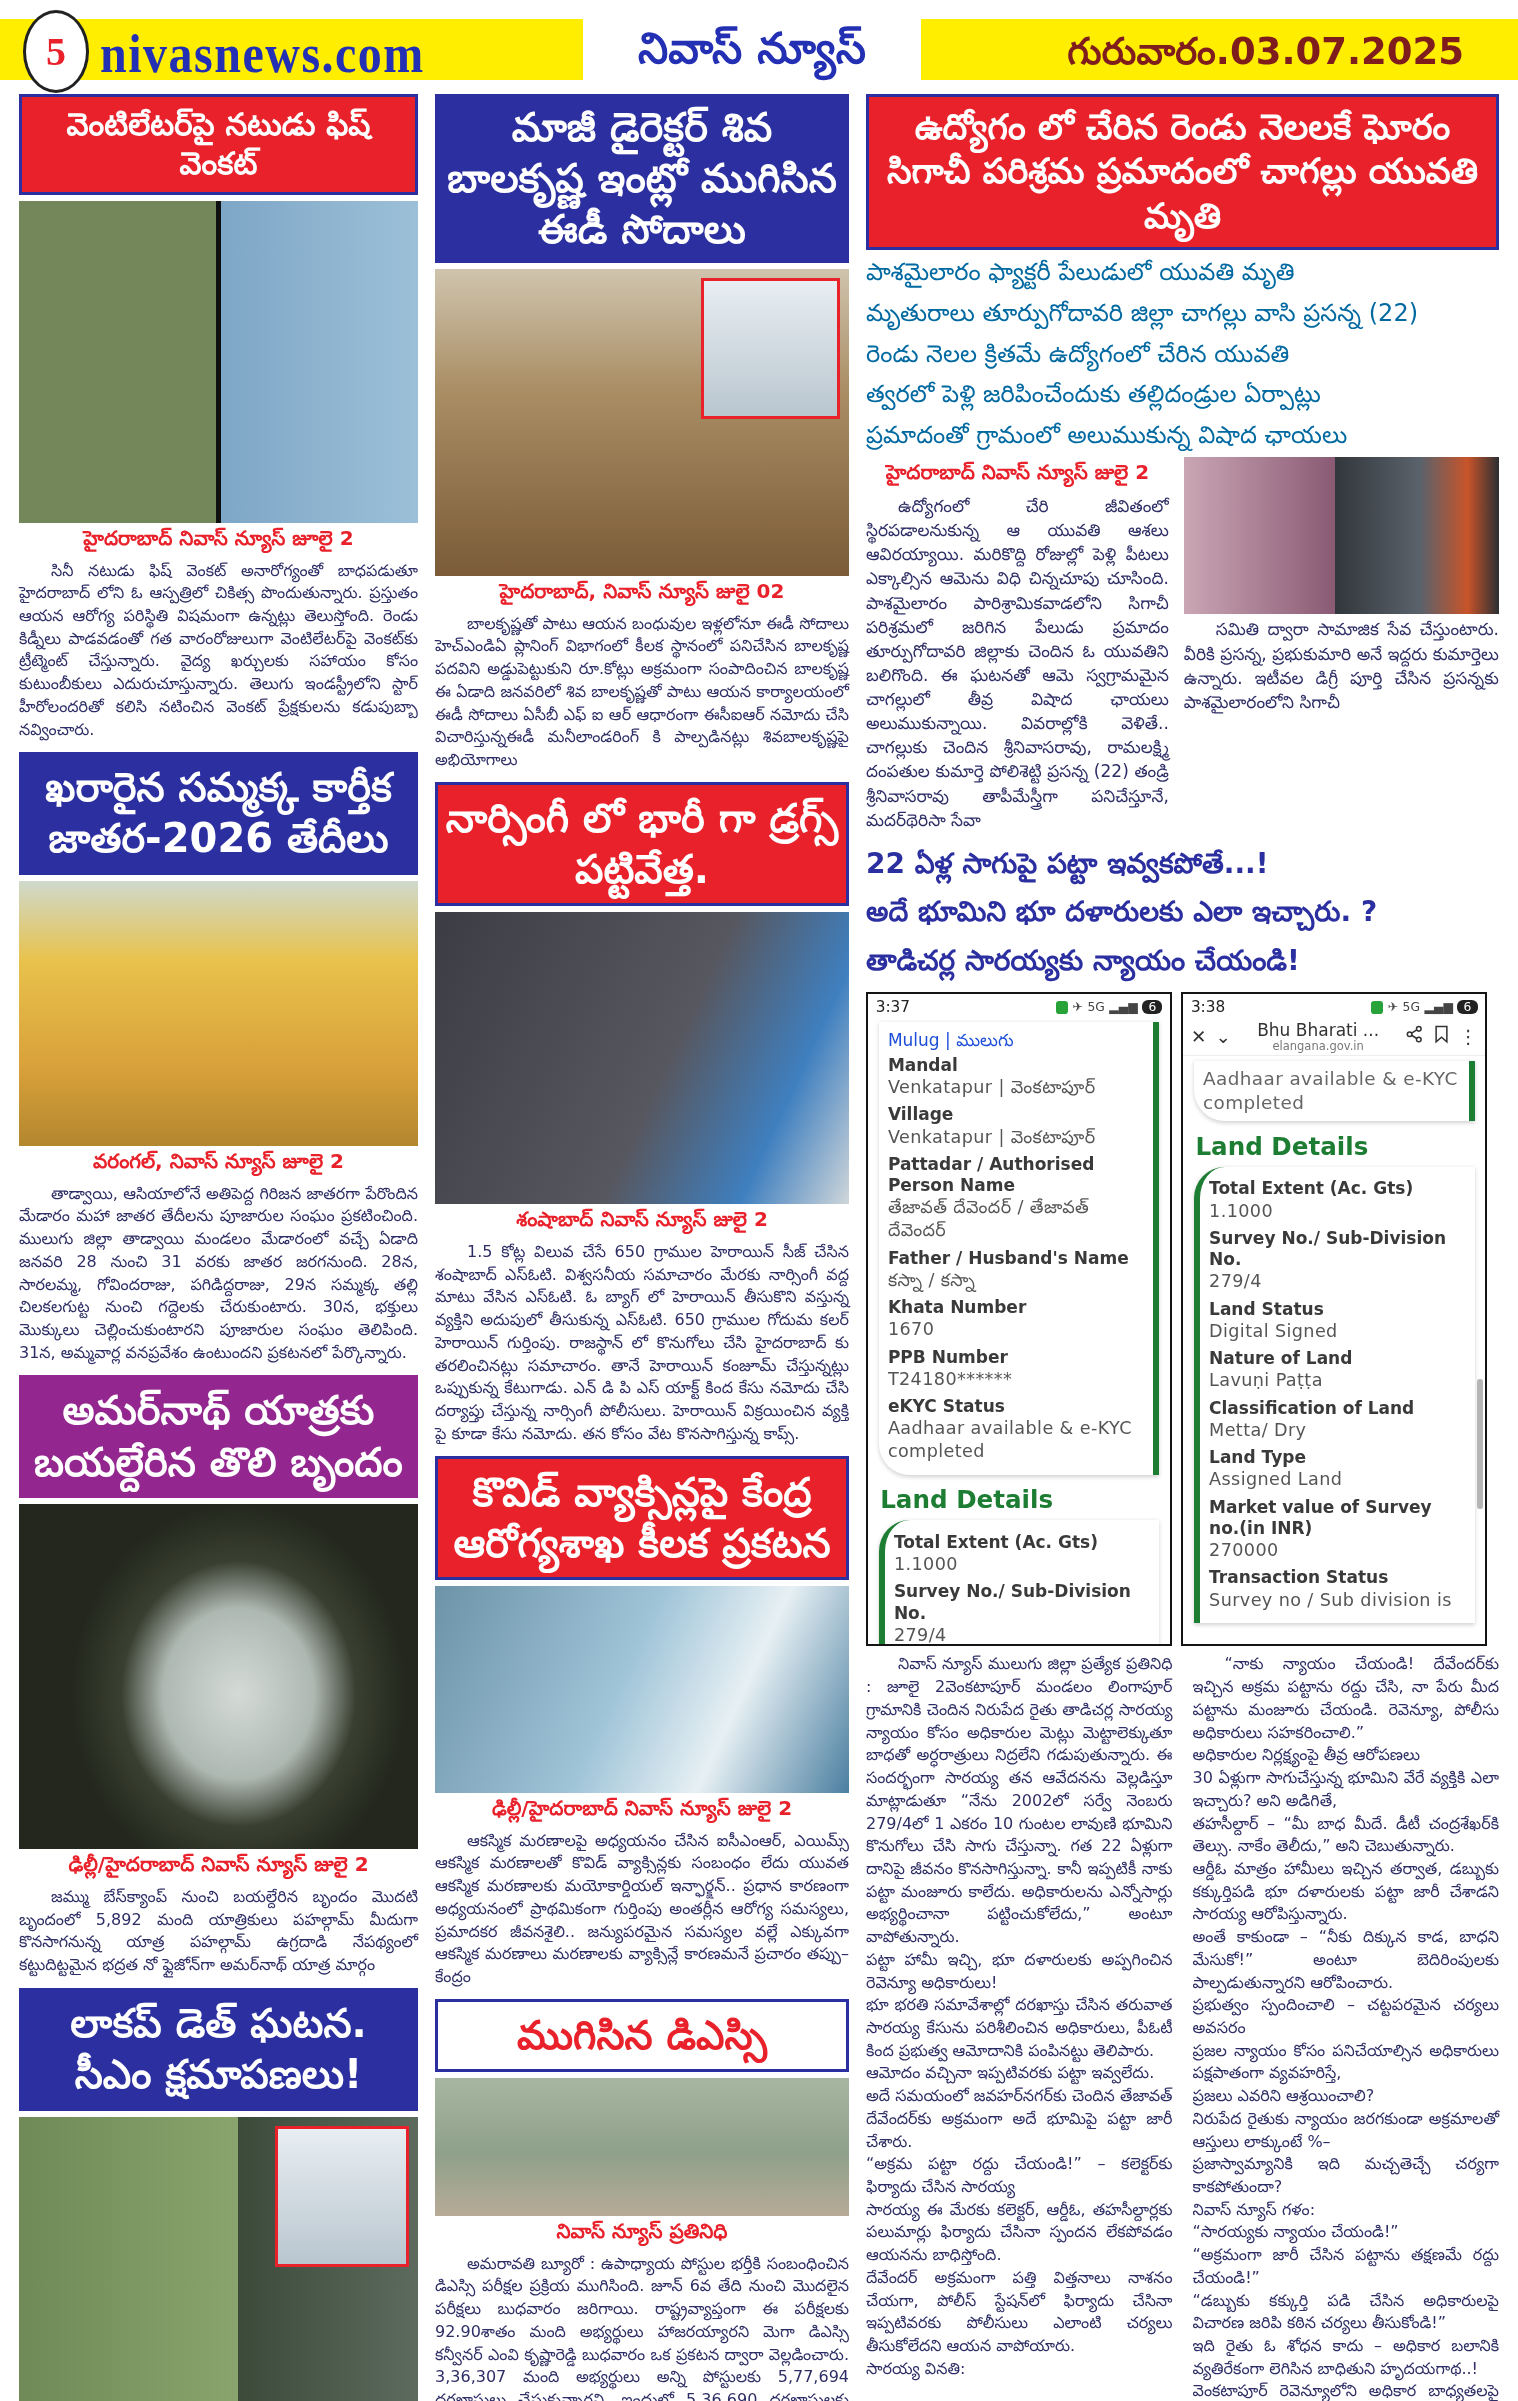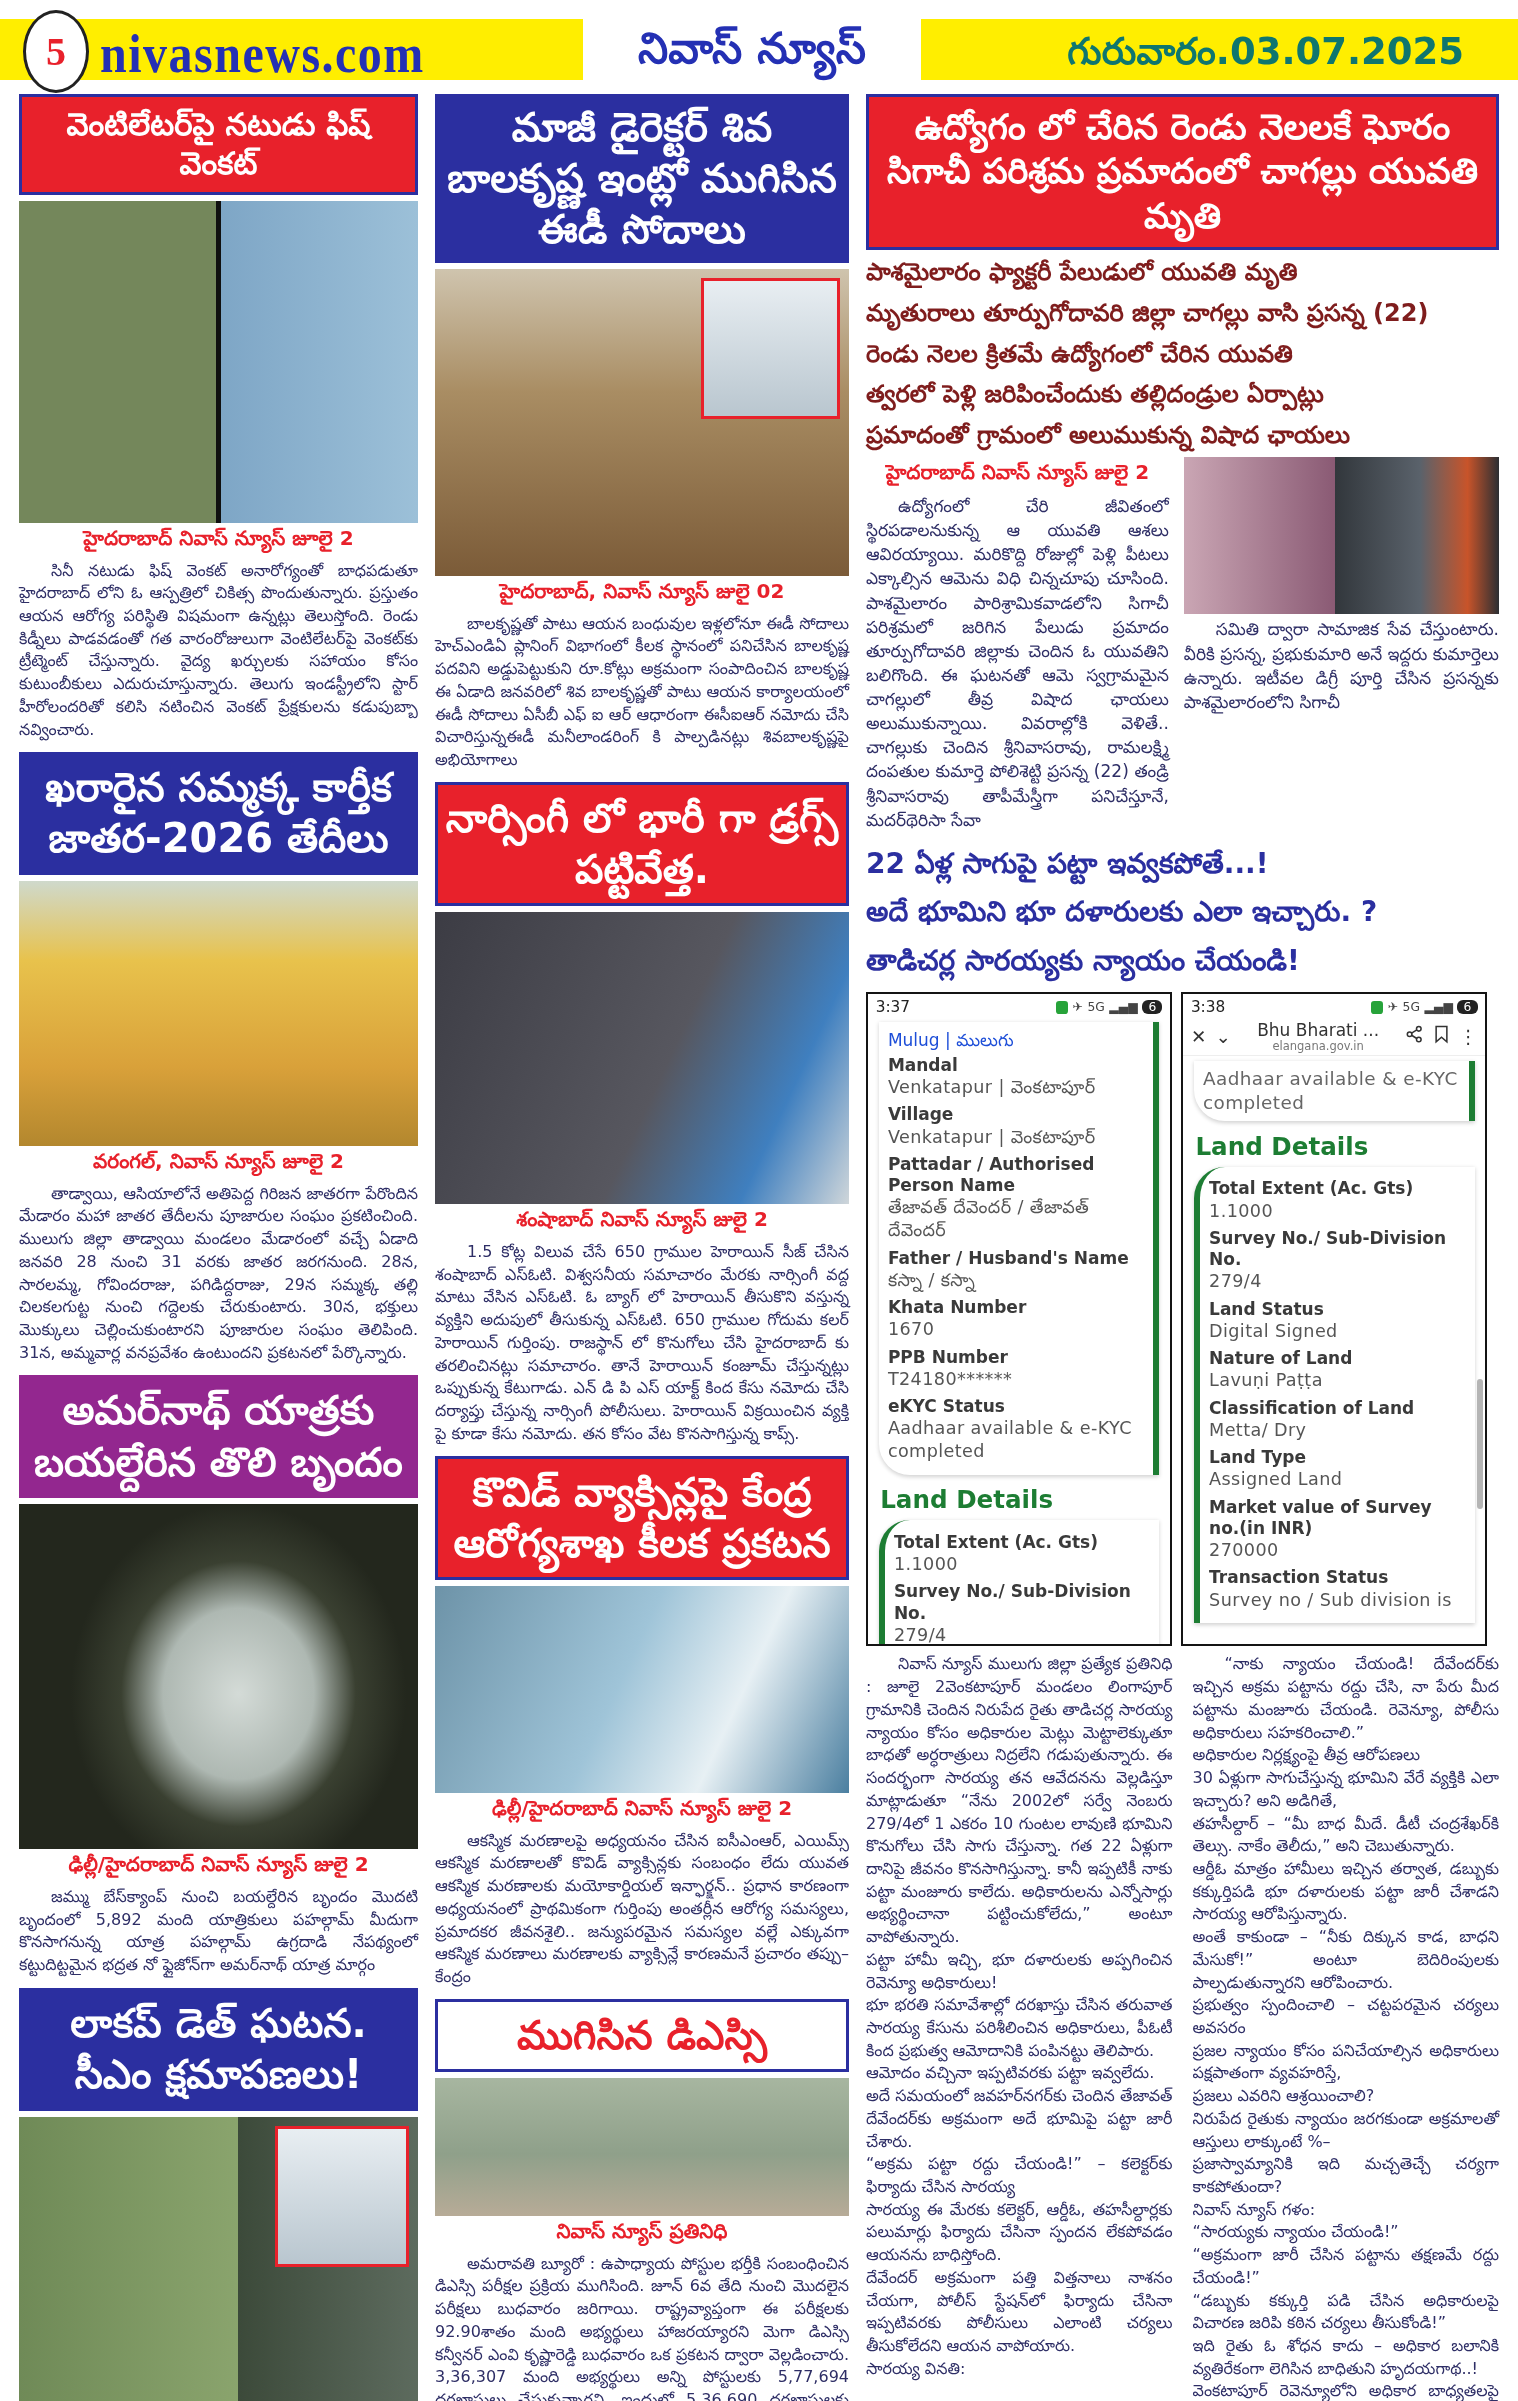--- a/index.html
+++ b/index.html
@@ -7,21 +7,21 @@
         font-family:"DejaVu Sans", sans-serif;}
   
   .topbar{position:absolute;top:19px;left:0;width:1518px;height:61px;background:#ffee00;}
   .logo-circle{position:absolute;top:-9.2px;left:23px;width:60px;height:77px;background:#ffffff;
         border:3.1px solid #222;border-radius:50%;display:flex;align-items:center;justify-content:center;
         font-size:40px;font-weight:bold;color:#e8212b;font-family:"Liberation Serif", serif;}
   .site-name{position:absolute;top:1.5px;left:100px;font-family:"Liberation Serif", serif;
         font-weight:bold;font-size:48px;color:#2430b4;letter-spacing:1.5px;transform:scaleY(1.15);transform-origin:top left;}
   .masthead-box{position:absolute;top:-4.6px;left:583px;width:338px;height:78px;background:#ffffff;
         display:flex;align-items:center;justify-content:center;font-size:43px;font-weight:bold;color:#2430b4;}
-  .edition-date{position:absolute;top:10.7px;right:54px;font-size:37px;font-weight:bold;color:#0f766e;}
+  .edition-date{position:absolute;top:10.7px;right:54px;font-size:37px;font-weight:bold;color:#7f1d1d;}
   
   .cols{position:absolute;top:94px;left:19px;width:1480px;display:grid;
         grid-template-columns:399px 414px 633px;gap:7.7px 17px;}
   .article{margin-bottom:10.7px;}
   .hl{display:flex;align-items:center;justify-content:center;text-align:center;
         font-weight:bold;color:#ffffff;line-height:1.28;padding:7.7px 6.1px;box-sizing:border-box;}
   .hl.red{background:#e8212b;border:3.8px solid #2b2fa0;}
   .hl.blue{background:#2b2fa0;}
   .hl.purple{background:#93278f;}
   .hl.whitebox{background:#ffffff;color:#e8212b;border:3.8px solid #2b2fa0;}
@@ -40,21 +40,21 @@
   .ph-a4{height:307px;background:linear-gradient(90deg,#6f8a57 0%,#8aa46d 55%,#3c4a3a 55%,#5d6b5e 100%);}
   .ph-m1{height:307px;background:linear-gradient(180deg,#cfc4ae 0%,#a98d63 40%,#7b5b38 100%);}
   .ph-m2{height:292px;background:linear-gradient(115deg,#3c3c44 0%,#57575f 55%,#3f7fbf 80%,#cfd6da 100%);}
   .ph-m3{height:207px;background:linear-gradient(115deg,#6d93a8 0%,#9fc4d8 45%,#e7f0f4 70%,#4b7fa0 100%);}
   .ph-m4{height:138px;background:linear-gradient(180deg,#a7b6a0 0%,#8fa08a 55%,#b7ab97 100%);}
   .ph-r1{height:157px;background:linear-gradient(90deg,#caa6b4 0%,#8a5a74 48%,#32373c 48%,#5a626b 75%,#c8542a 90%,#2c2f33 100%);}
   .inset{position:relative;}
   .inset::after{content:"";position:absolute;top:9.2px;right:9.2px;width:32%;height:44%;
         background:linear-gradient(180deg,#e8eef2 0%,#b9c6cf 100%);border:3.1px solid #e8212b;}
   
-  .lead-lines p{color:#7f1d1d;font-size:24px;line-height:1.5;margin:4.6px 0;font-weight:700;text-indent:0;}
+  .lead-lines p{color:#0369a1;font-size:24px;line-height:1.5;margin:4.6px 0;font-weight:400;text-indent:0;}
   .r1row{display:flex;gap:15px;margin-top:1px;}
   .r1left{width:49%;}
   .r1right{width:51%;}
   .sub3 p{color:#2b2fa0;font-size:28px;font-weight:bold;line-height:1.45;margin:7.7px 0;}
   .phones{display:flex;gap:9.2px;margin:10.7px 0 7.7px 0;}
   .phone{width:306px;height:654px;border:2.3px solid #141414;background:#ffffff;box-sizing:border-box;
         display:flex;flex-direction:column;overflow:hidden;position:relative;}
   .statusbar{display:flex;justify-content:space-between;align-items:center;padding:4.6px 7.7px 1.5px 7.7px;
         font-size:15.3px;color:#222;}
   .statusicons{display:flex;gap:4.6px;align-items:center;font-size:12.3px;color:#444;}

